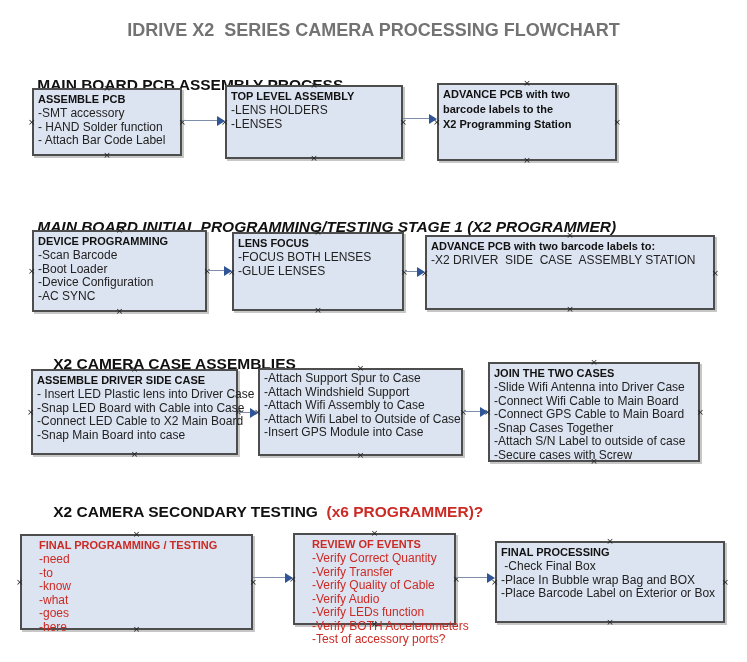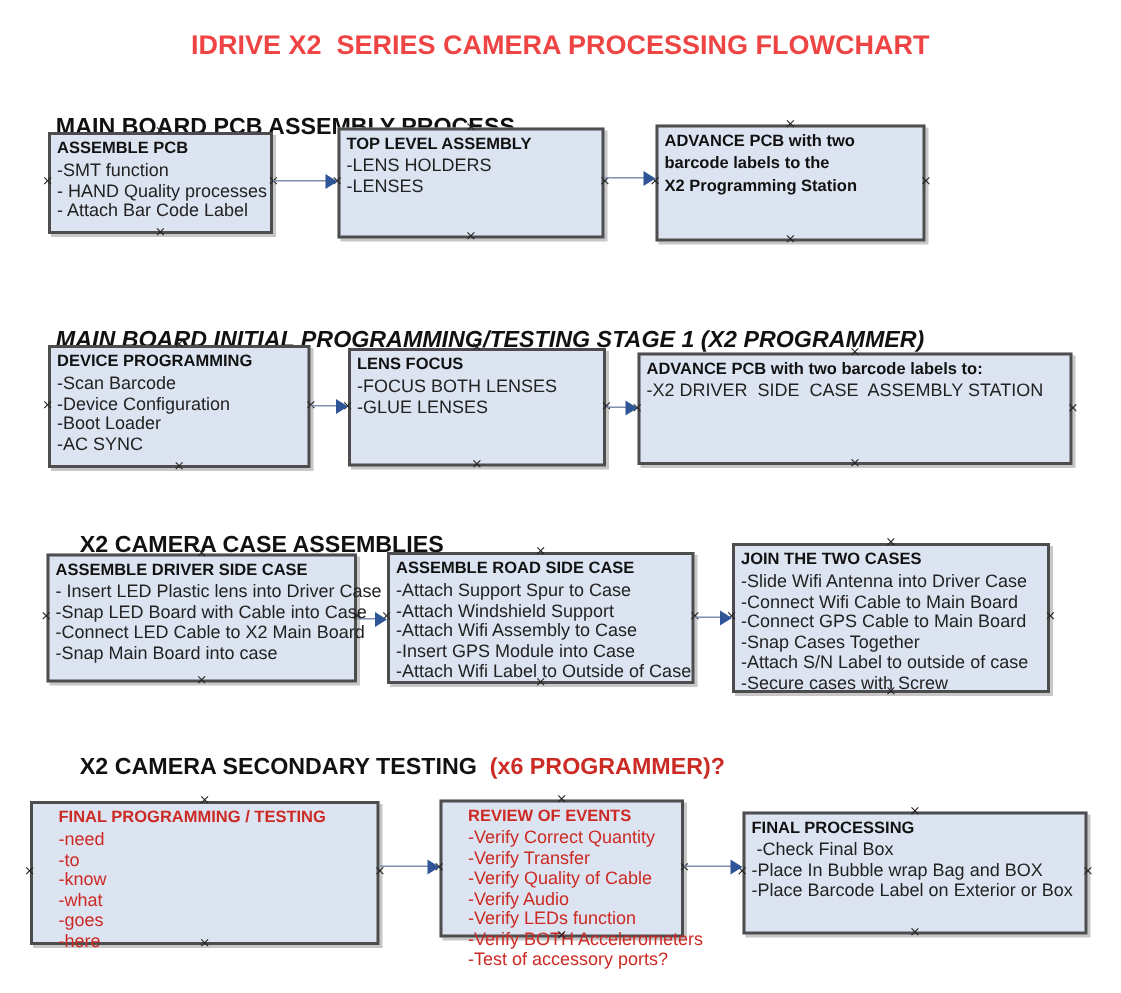--- a/index.html
+++ b/index.html
@@ -2,21 +2,21 @@
 <html><head>
 <meta charset="utf-8">
 <style>
   html, body { margin:0; padding:0; background:#ffffff; }
   .canvas {
     position:relative; width:747px; height:662px; background:#ffffff;
     font-family:"Liberation Sans", sans-serif; overflow:hidden;
   }
   .page-title {
     position:absolute; top:20px; left:0; width:100%;
-    text-align:center; font-weight:bold; font-size:18px; color:#ef4444;
+    text-align:center; font-weight:bold; font-size:18px; color:#737373;
     white-space:pre; letter-spacing:0px;
   }
   .section-heading {
     position:absolute; font-weight:bold; font-size:15.5px; color:#111; white-space:pre;
   }
   .section-heading .red-part { color:#cc2a24; }
   .flow-box {
     position:absolute; background:#dde4f1; border:2px solid #4d4d4d;
     box-sizing:border-box; padding:2px 4px 1px 4px;
     box-shadow:2px 2px 0 rgba(130,130,130,0.45);
@@ -64,22 +64,22 @@
   <div class="section-heading" style="left:36px; top:337px;text-align:center;">
     <span>X2 CAMERA CASE ASSEMBLIES</span><span class="red-part"></span>
   </div>
   <div class="section-heading" style="left:36px; top:485px;">
     <span>X2 CAMERA SECONDARY TESTING  </span><span class="red-part">(x6 PROGRAMMER)?</span>
   </div>
 
   <div id="boxes-layer">
       <div class="flow-box" style="left: 32px; top: 88px; width: 150px; height: 68px;">
         <div class="box-title">ASSEMBLE PCB</div>
-        <div class="box-item">-SMT function</div>
-        <div class="box-item">- HAND Quality processes</div>
+        <div class="box-item">-SMT accessory</div>
+        <div class="box-item">- HAND Solder function</div>
         <div class="box-item">- Attach Bar Code Label</div>
         <span class="handle top">×</span>
         <span class="handle bottom">×</span>
         <span class="handle left">×</span>
         <span class="handle right">×</span>
       </div>
       <div class="flow-box" style="left: 225px; top: 85px; width: 178px; height: 74px;">
         <div class="box-title">TOP LEVEL ASSEMBLY</div>
         <div class="box-item">-LENS HOLDERS</div>
         <div class="box-item">-LENSES</div>
@@ -101,22 +101,22 @@
         <span class="line"></span>
         <span class="head"></span>
       </div>
       <div class="arrow" style="left: 403px; top: 114px; width: 34px;">
         <span class="line"></span>
         <span class="head"></span>
       </div>
       <div class="flow-box" style="left: 32px; top: 230px; width: 175px; height: 82px;">
         <div class="box-title">DEVICE PROGRAMMING</div>
         <div class="box-item">-Scan Barcode</div>
+        <div class="box-item">-Boot Loader</div>
         <div class="box-item">-Device Configuration</div>
-        <div class="box-item">-Boot Loader</div>
         <div class="box-item">-AC SYNC</div>
         <span class="handle top">×</span>
         <span class="handle bottom">×</span>
         <span class="handle left">×</span>
         <span class="handle right">×</span>
       </div>
       <div class="flow-box" style="left: 232px; top: 232px; width: 172px; height: 79px;">
         <div class="box-title">LENS FOCUS</div>
         <div class="box-item">-FOCUS BOTH LENSES</div>
         <div class="box-item">-GLUE LENSES</div>
@@ -146,26 +146,25 @@
         <div class="box-item">- Insert LED Plastic lens into Driver Case</div>
         <div class="box-item">-Snap LED Board with Cable into Case</div>
         <div class="box-item">-Connect LED Cable to X2 Main Board</div>
         <div class="box-item">-Snap Main Board into case</div>
         <span class="handle top">×</span>
         <span class="handle bottom">×</span>
         <span class="handle left">×</span>
         <span class="handle right">×</span>
       </div>
       <div class="flow-box" style="left: 258px; top: 368px; width: 205px; height: 88px;">
-        <div class="box-title">ASSEMBLE ROAD SIDE CASE</div>
         <div class="box-item">-Attach Support Spur to Case</div>
         <div class="box-item">-Attach Windshield Support</div>
         <div class="box-item">-Attach Wifi Assembly to Case</div>
+        <div class="box-item">-Attach Wifi Label to Outside of Case</div>
         <div class="box-item">-Insert GPS Module into Case</div>
-        <div class="box-item">-Attach Wifi Label to Outside of Case</div>
         <span class="handle top">×</span>
         <span class="handle bottom">×</span>
         <span class="handle left">×</span>
         <span class="handle right">×</span>
       </div>
       <div class="flow-box" style="left: 488px; top: 362px; width: 212px; height: 100px;">
         <div class="box-title">JOIN THE TWO CASES</div>
         <div class="box-item">-Slide Wifi Antenna into Driver Case</div>
         <div class="box-item">-Connect Wifi Cable to Main Board</div>
         <div class="box-item">-Connect GPS Cable to Main Board</div>

